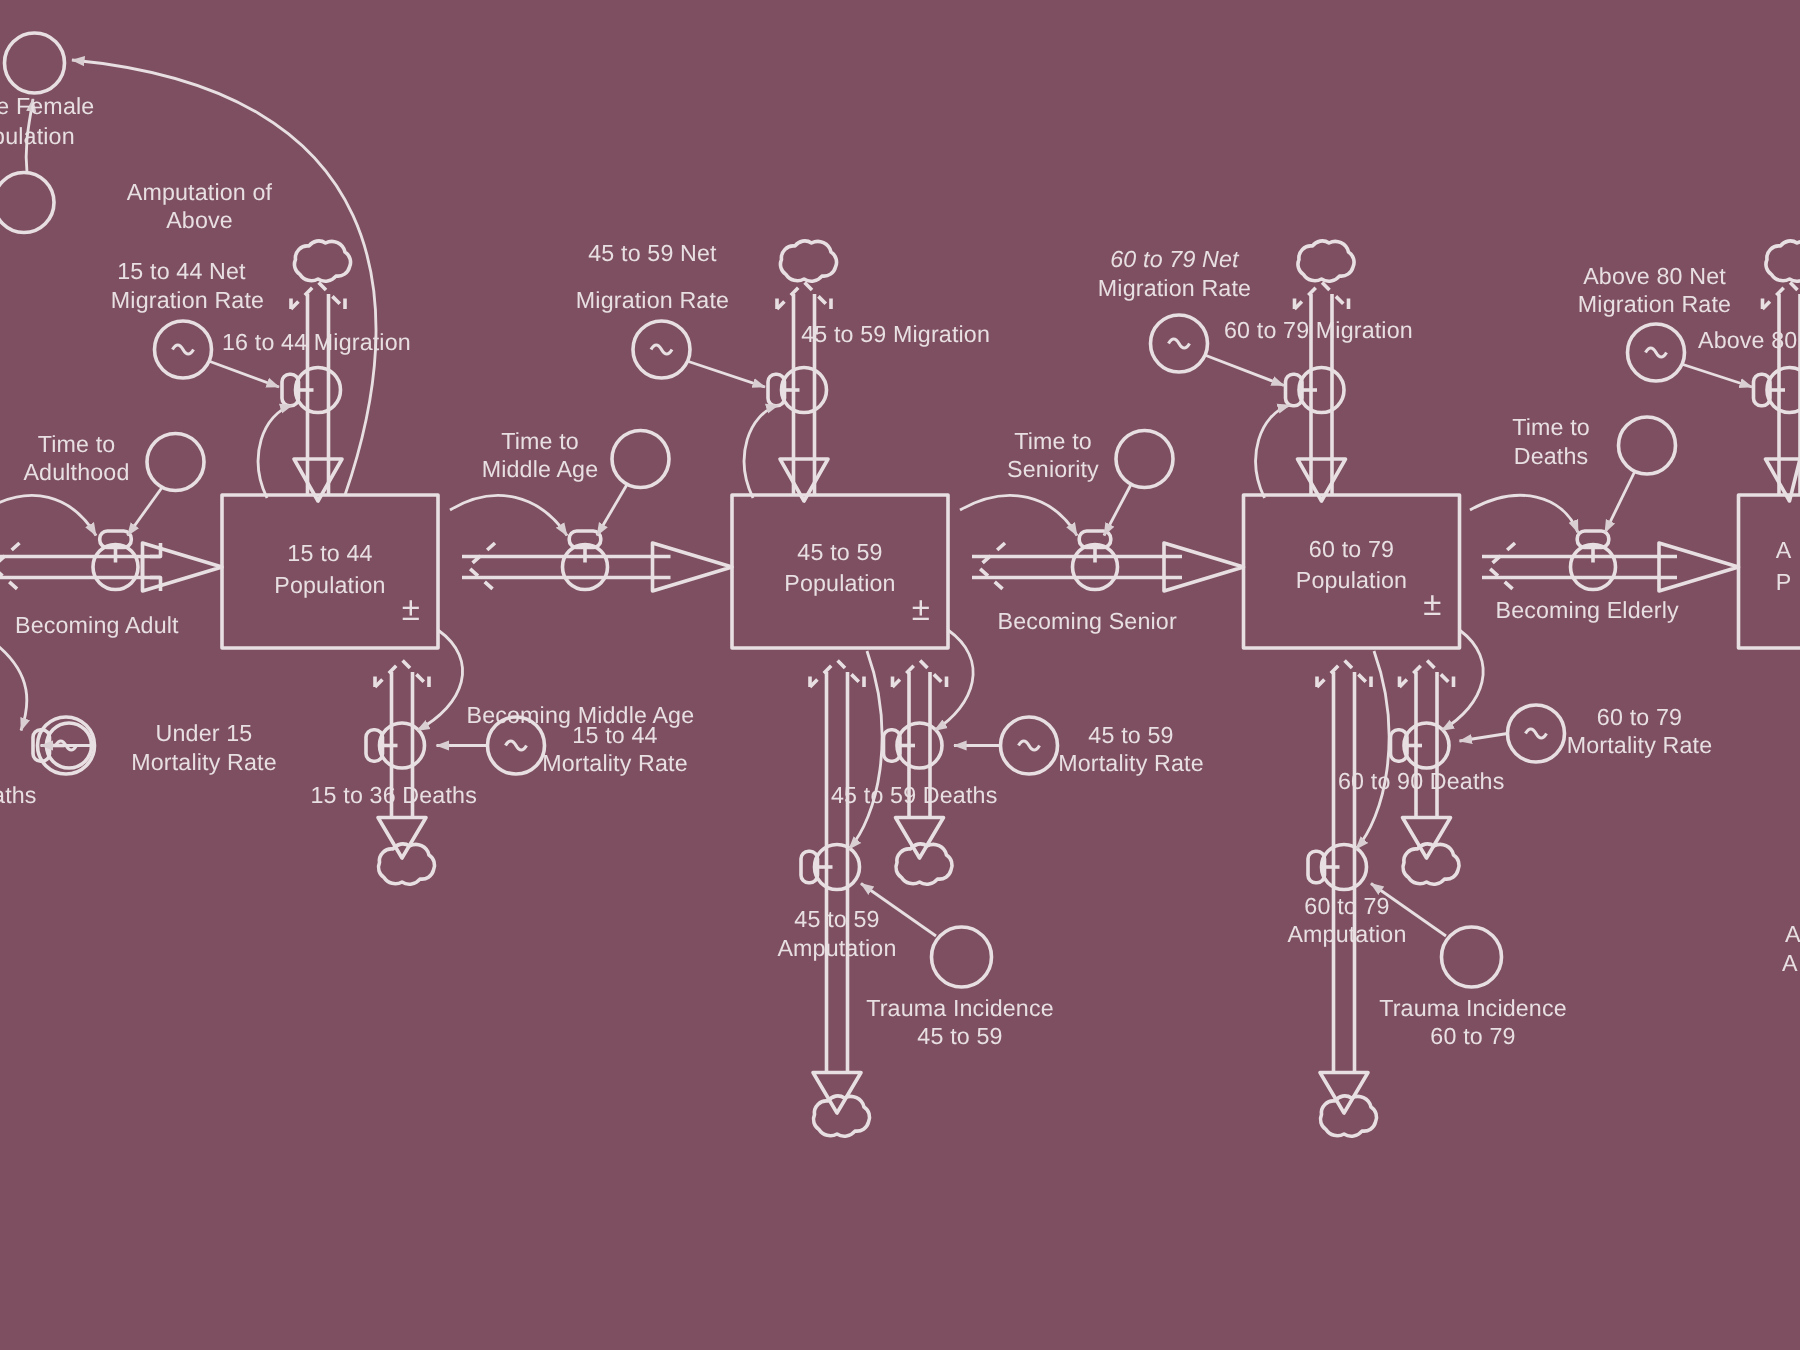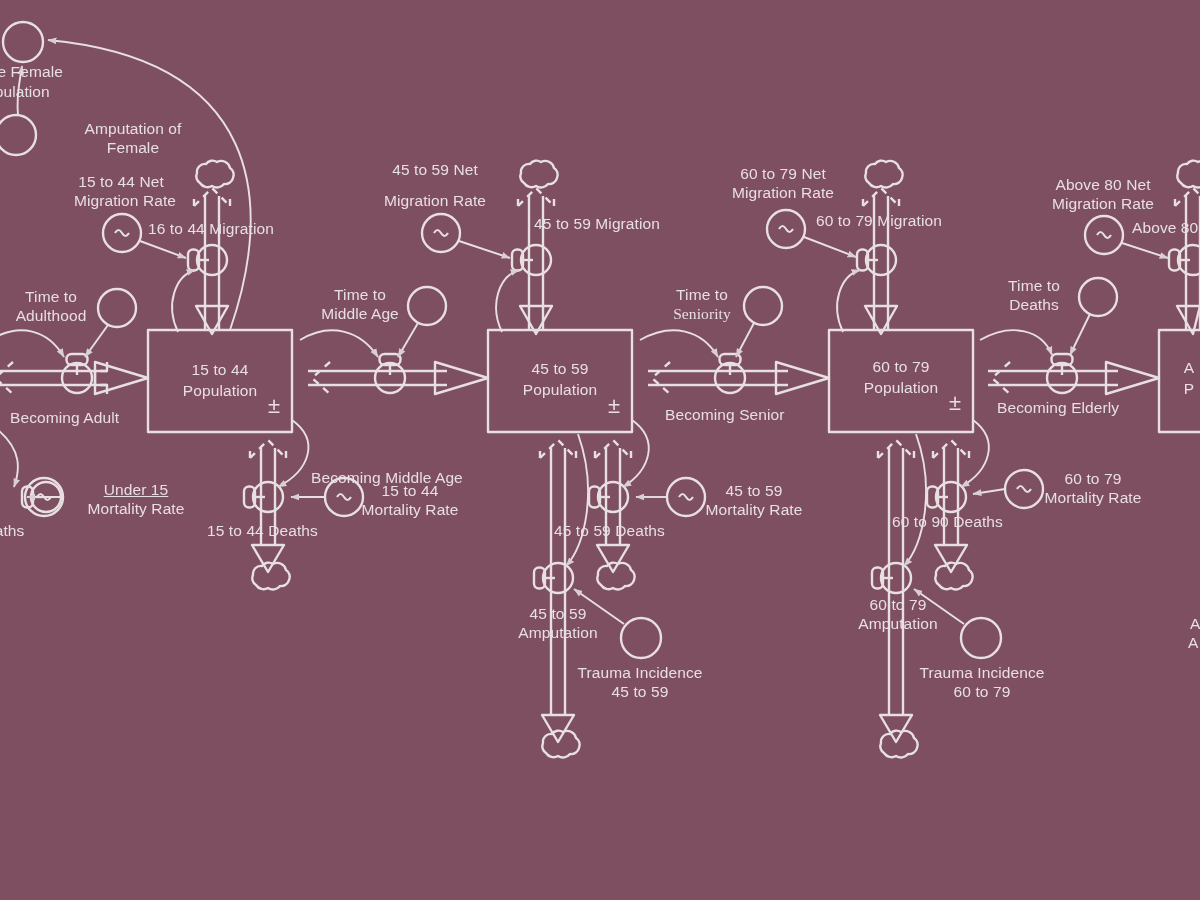--- a/index.html
+++ b/index.html
@@ -265,47 +265,47 @@
     <path d="M964,624 L914,589"></path>
   </g>
 
   </g>
 </svg>
 
 <div class="lbl left" style="left:-14px; top:62px; width:120px;">tile Female</div>
 <div class="lbl left" style="left:-14px; top:82px; width:120px;">opulation</div>
 
 <div class="lbl" style="left:28px; top:119px; width:210px;">Amputation of</div>
-<div class="lbl" style="left:28px; top:138px; width:210px;">Female</div>
+<div class="lbl" style="left:28px; top:138px; width:210px;">Above</div>
 
 <div class="lbl" style="left:16px; top:172px; width:210px;">15 to 44 Net</div>
 <div class="lbl" style="left:20px; top:191px; width:210px;">Migration Rate</div>
 
 <div class="lbl" style="left:330px; top:160px; width:210px;">45 to 59 Net</div>
 <div class="lbl" style="left:330px; top:191px; width:210px;">Migration Rate</div>
 
-<div class="lbl" style="left:678px; top:164px; width:210px;">60 to 79 Net</div>
+<div class="lbl" style="left:678px; top:164px; width:210px;font-style:italic;">60 to 79 Net</div>
 <div class="lbl" style="left:678px; top:183px; width:210px;">Migration Rate</div>
 
 <div class="lbl" style="left:998px; top:175px; width:210px;">Above 80 Net</div>
 <div class="lbl" style="left:998px; top:194px; width:210px;">Migration Rate</div>
 
 <div class="lbl left" style="left:148px; top:219px; width:190px;">16 to 44 Migration</div>
 <div class="lbl left" style="left:470px; top:214px; width:190px;text-align:right;">45 to 59 Migration</div>
 <div class="lbl left" style="left:816px; top:211px; width:190px;">60 to 79 Migration</div>
 <div class="lbl left" style="left:1132px; top:218px; width:120px;">Above 80</div>
 
 <div class="lbl" style="left:-7px; top:287px; width:116px;">Time to</div>
 <div class="lbl" style="left:-7px; top:306px; width:116px;">Adulthood</div>
 
 <div class="lbl" style="left:302px; top:285px; width:116px;">Time to</div>
 <div class="lbl" style="left:302px; top:304px; width:116px;">Middle Age</div>
 
 <div class="lbl" style="left:644px; top:285px; width:116px;">Time to</div>
-<div class="lbl" style="left:644px; top:304px; width:116px;font-family:Liberation Serif, serif;">Seniority</div>
+<div class="lbl" style="left:644px; top:304px; width:116px;">Seniority</div>
 
 <div class="lbl" style="left:982px; top:276px; width:104px;">Time to</div>
 <div class="lbl" style="left:982px; top:295px; width:104px;">Deaths</div>
 
 <div class="lbl stocklbl" style="left:148px; top:360px; width:144px;">15 to 44</div>
 <div class="lbl stocklbl" style="left:148px; top:381px; width:144px;">Population</div>
 
 <div class="lbl stocklbl" style="left:488px; top:359px; width:144px;">45 to 59</div>
 <div class="lbl stocklbl" style="left:488px; top:380px; width:144px;">Population</div>
 
@@ -317,34 +317,34 @@
 
 <div class="lbl" style="left:262px; top:396px; width:24px; font-size:22px;">±</div>
 <div class="lbl" style="left:602px; top:396px; width:24px; font-size:22px;">±</div>
 <div class="lbl" style="left:943px; top:393px; width:24px; font-size:22px;">±</div>
 
 <div class="lbl left" style="left:10px; top:408px; width:200px;">Becoming Adult</div>
 <div class="lbl left" style="left:311px; top:424px; width:230px;margin-top:44px;">Becoming Middle Age</div>
 <div class="lbl left" style="left:665px; top:405px; width:200px;">Becoming Senior</div>
 <div class="lbl left" style="left:997px; top:398px; width:200px;">Becoming Elderly</div>
 
-<div class="lbl" style="left:56px; top:480px; width:160px;text-decoration:underline;">Under 15</div>
+<div class="lbl" style="left:56px; top:480px; width:160px;">Under 15</div>
 <div class="lbl" style="left:56px; top:499px; width:160px;">Mortality Rate</div>
 
 <div class="lbl" style="left:330px; top:481px; width:160px;">15 to 44</div>
 <div class="lbl" style="left:330px; top:500px; width:160px;">Mortality Rate</div>
 
 <div class="lbl" style="left:674px; top:481px; width:160px;">45 to 59</div>
 <div class="lbl" style="left:674px; top:500px; width:160px;">Mortality Rate</div>
 
 <div class="lbl" style="left:1013px; top:469px; width:160px;">60 to 79</div>
 <div class="lbl" style="left:1013px; top:488px; width:160px;">Mortality Rate</div>
 
 <div class="lbl left" style="left:-14px; top:521px; width:90px;">eaths</div>
-<div class="lbl left" style="left:207px; top:521px; width:180px;">15 to 44 Deaths</div>
+<div class="lbl left" style="left:207px; top:521px; width:180px;">15 to 36 Deaths</div>
 <div class="lbl left" style="left:554px; top:521px; width:180px;">45 to 59 Deaths</div>
 <div class="lbl left" style="left:892px; top:512px; width:180px;">60 to 90 Deaths</div>
 
 <div class="lbl" style="left:478px; top:604px; width:160px;">45 to 59</div>
 <div class="lbl" style="left:478px; top:623px; width:160px;">Amputation</div>
 
 <div class="lbl" style="left:818px; top:595px; width:160px;">60 to 79</div>
 <div class="lbl" style="left:818px; top:614px; width:160px;">Amputation</div>
 
 <div class="lbl left" style="left:1190px; top:614px; width:40px;">A</div>

